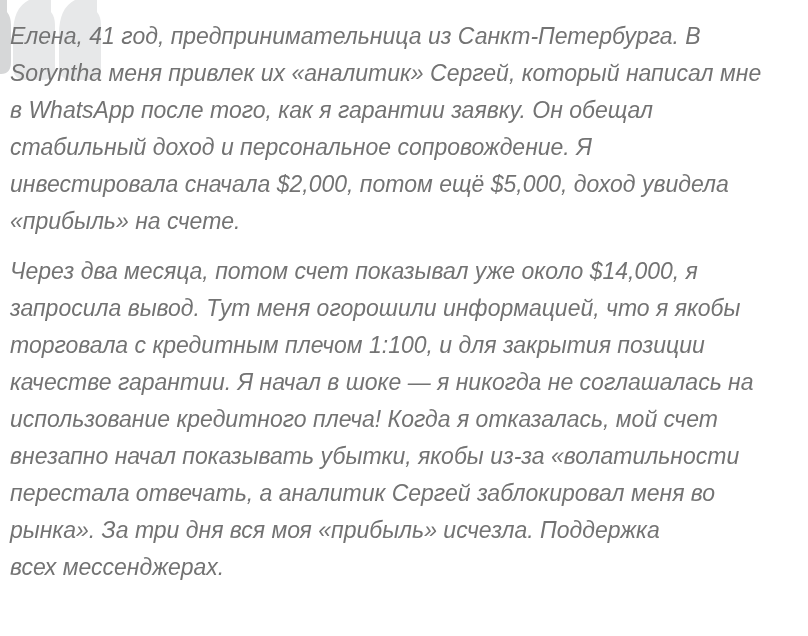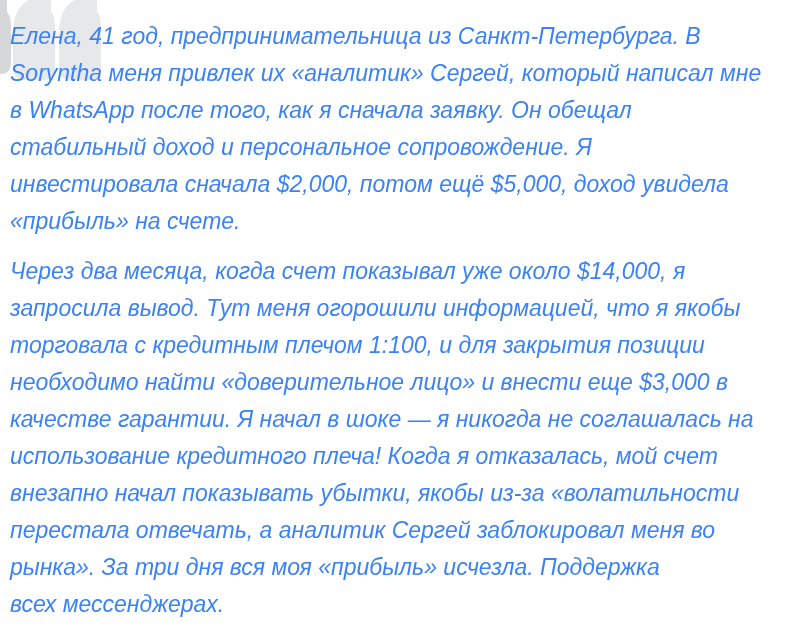--- a/index.html
+++ b/index.html
@@ -44,34 +44,33 @@
   <svg width="132" height="82" viewBox="0 0 132 82" xmlns="http://www.w3.org/2000/svg">
 
     <path d="M 0,0 L 7,0 L 7,12 Q 11,17 11,25 L 11,62 Q 11,74 1,74 L 0,74 Z" fill="#d6d7d8"></path>
 
     <path d="M 29,0 L 51,0 L 51,12 Q 55,17 55,25 L 55,67 Q 55,80 42,80 L 26,80 Q 13,80 13,67 L 13,34 Q 13,8 29,0 Z" fill="#e7e8e9"></path>
 
     <path d="M 75,0 L 97,0 L 97,12 Q 101,17 101,25 L 101,67 Q 101,80 88,80 L 72,80 Q 59,80 59,67 L 59,34 Q 59,8 75,0 Z" fill="#e7e8e9"></path>
   </svg>
 </div>
 
-<div class="testimonial" style="color: #3b82f6;">
+<div class="testimonial" style="color: #737373;">
     <div class="para">
       <div class="line">Елена, 41 год, предпринимательница из Санкт-Петербурга. В</div>
       <div class="line">Soryntha меня привлек их «аналитик» Сергей, который написал мне</div>
-      <div class="line">в WhatsApp после того, как я сначала заявку. Он обещал</div>
+      <div class="line">в WhatsApp после того, как я гарантии заявку. Он обещал</div>
       <div class="line">стабильный доход и персональное сопровождение. Я</div>
       <div class="line">инвестировала сначала $2,000, потом ещё $5,000, доход увидела</div>
       <div class="line">«прибыль» на счете.</div>
     </div>
     <div class="para">
-      <div class="line">Через два месяца, когда счет показывал уже около $14,000, я</div>
+      <div class="line">Через два месяца, потом счет показывал уже около $14,000, я</div>
       <div class="line">запросила вывод. Тут меня огорошили информацией, что я якобы</div>
       <div class="line">торговала с кредитным плечом 1:100, и для закрытия позиции</div>
-      <div class="line">необходимо найти «доверительное лицо» и внести еще $3,000 в</div>
       <div class="line">качестве гарантии. Я начал в шоке — я никогда не соглашалась на</div>
       <div class="line">использование кредитного плеча! Когда я отказалась, мой счет</div>
       <div class="line">внезапно начал показывать убытки, якобы из-за «волатильности</div>
       <div class="line">перестала отвечать, а аналитик Сергей заблокировал меня во</div>
       <div class="line">рынка». За три дня вся моя «прибыль» исчезла. Поддержка</div>
       <div class="line">всех мессенджерах.</div>
     </div>
   </div>
 
 </body></html>

